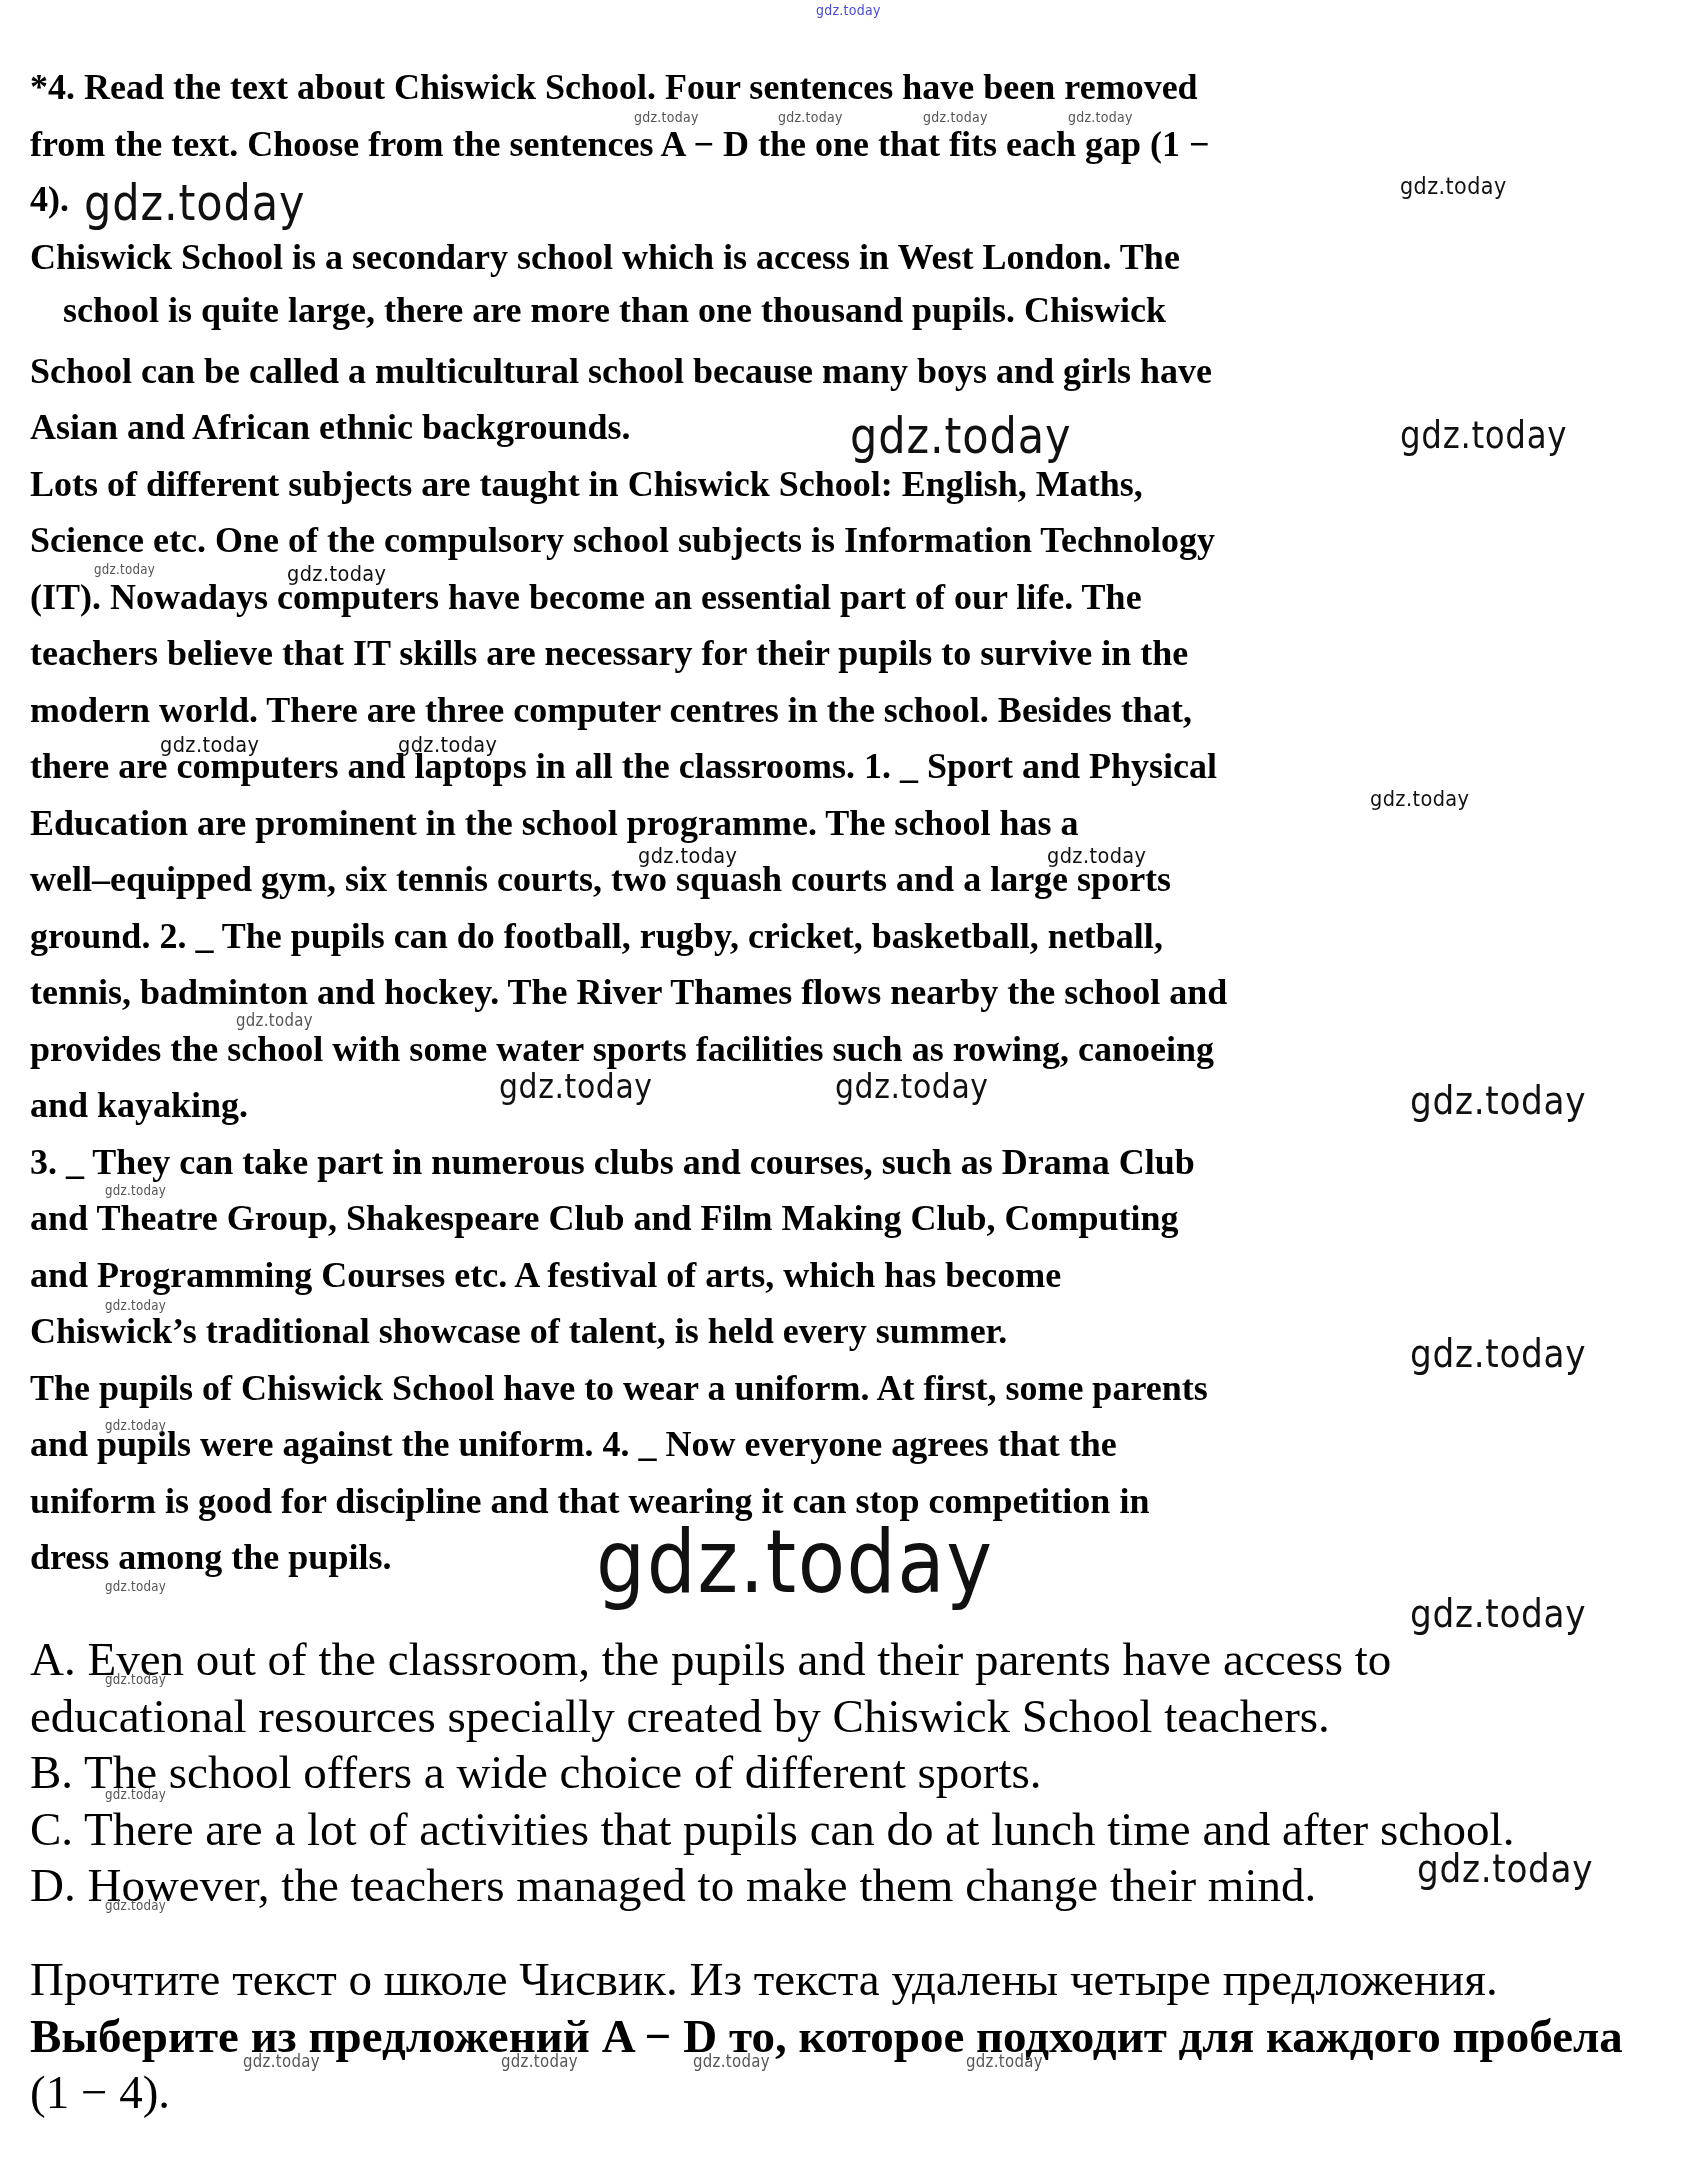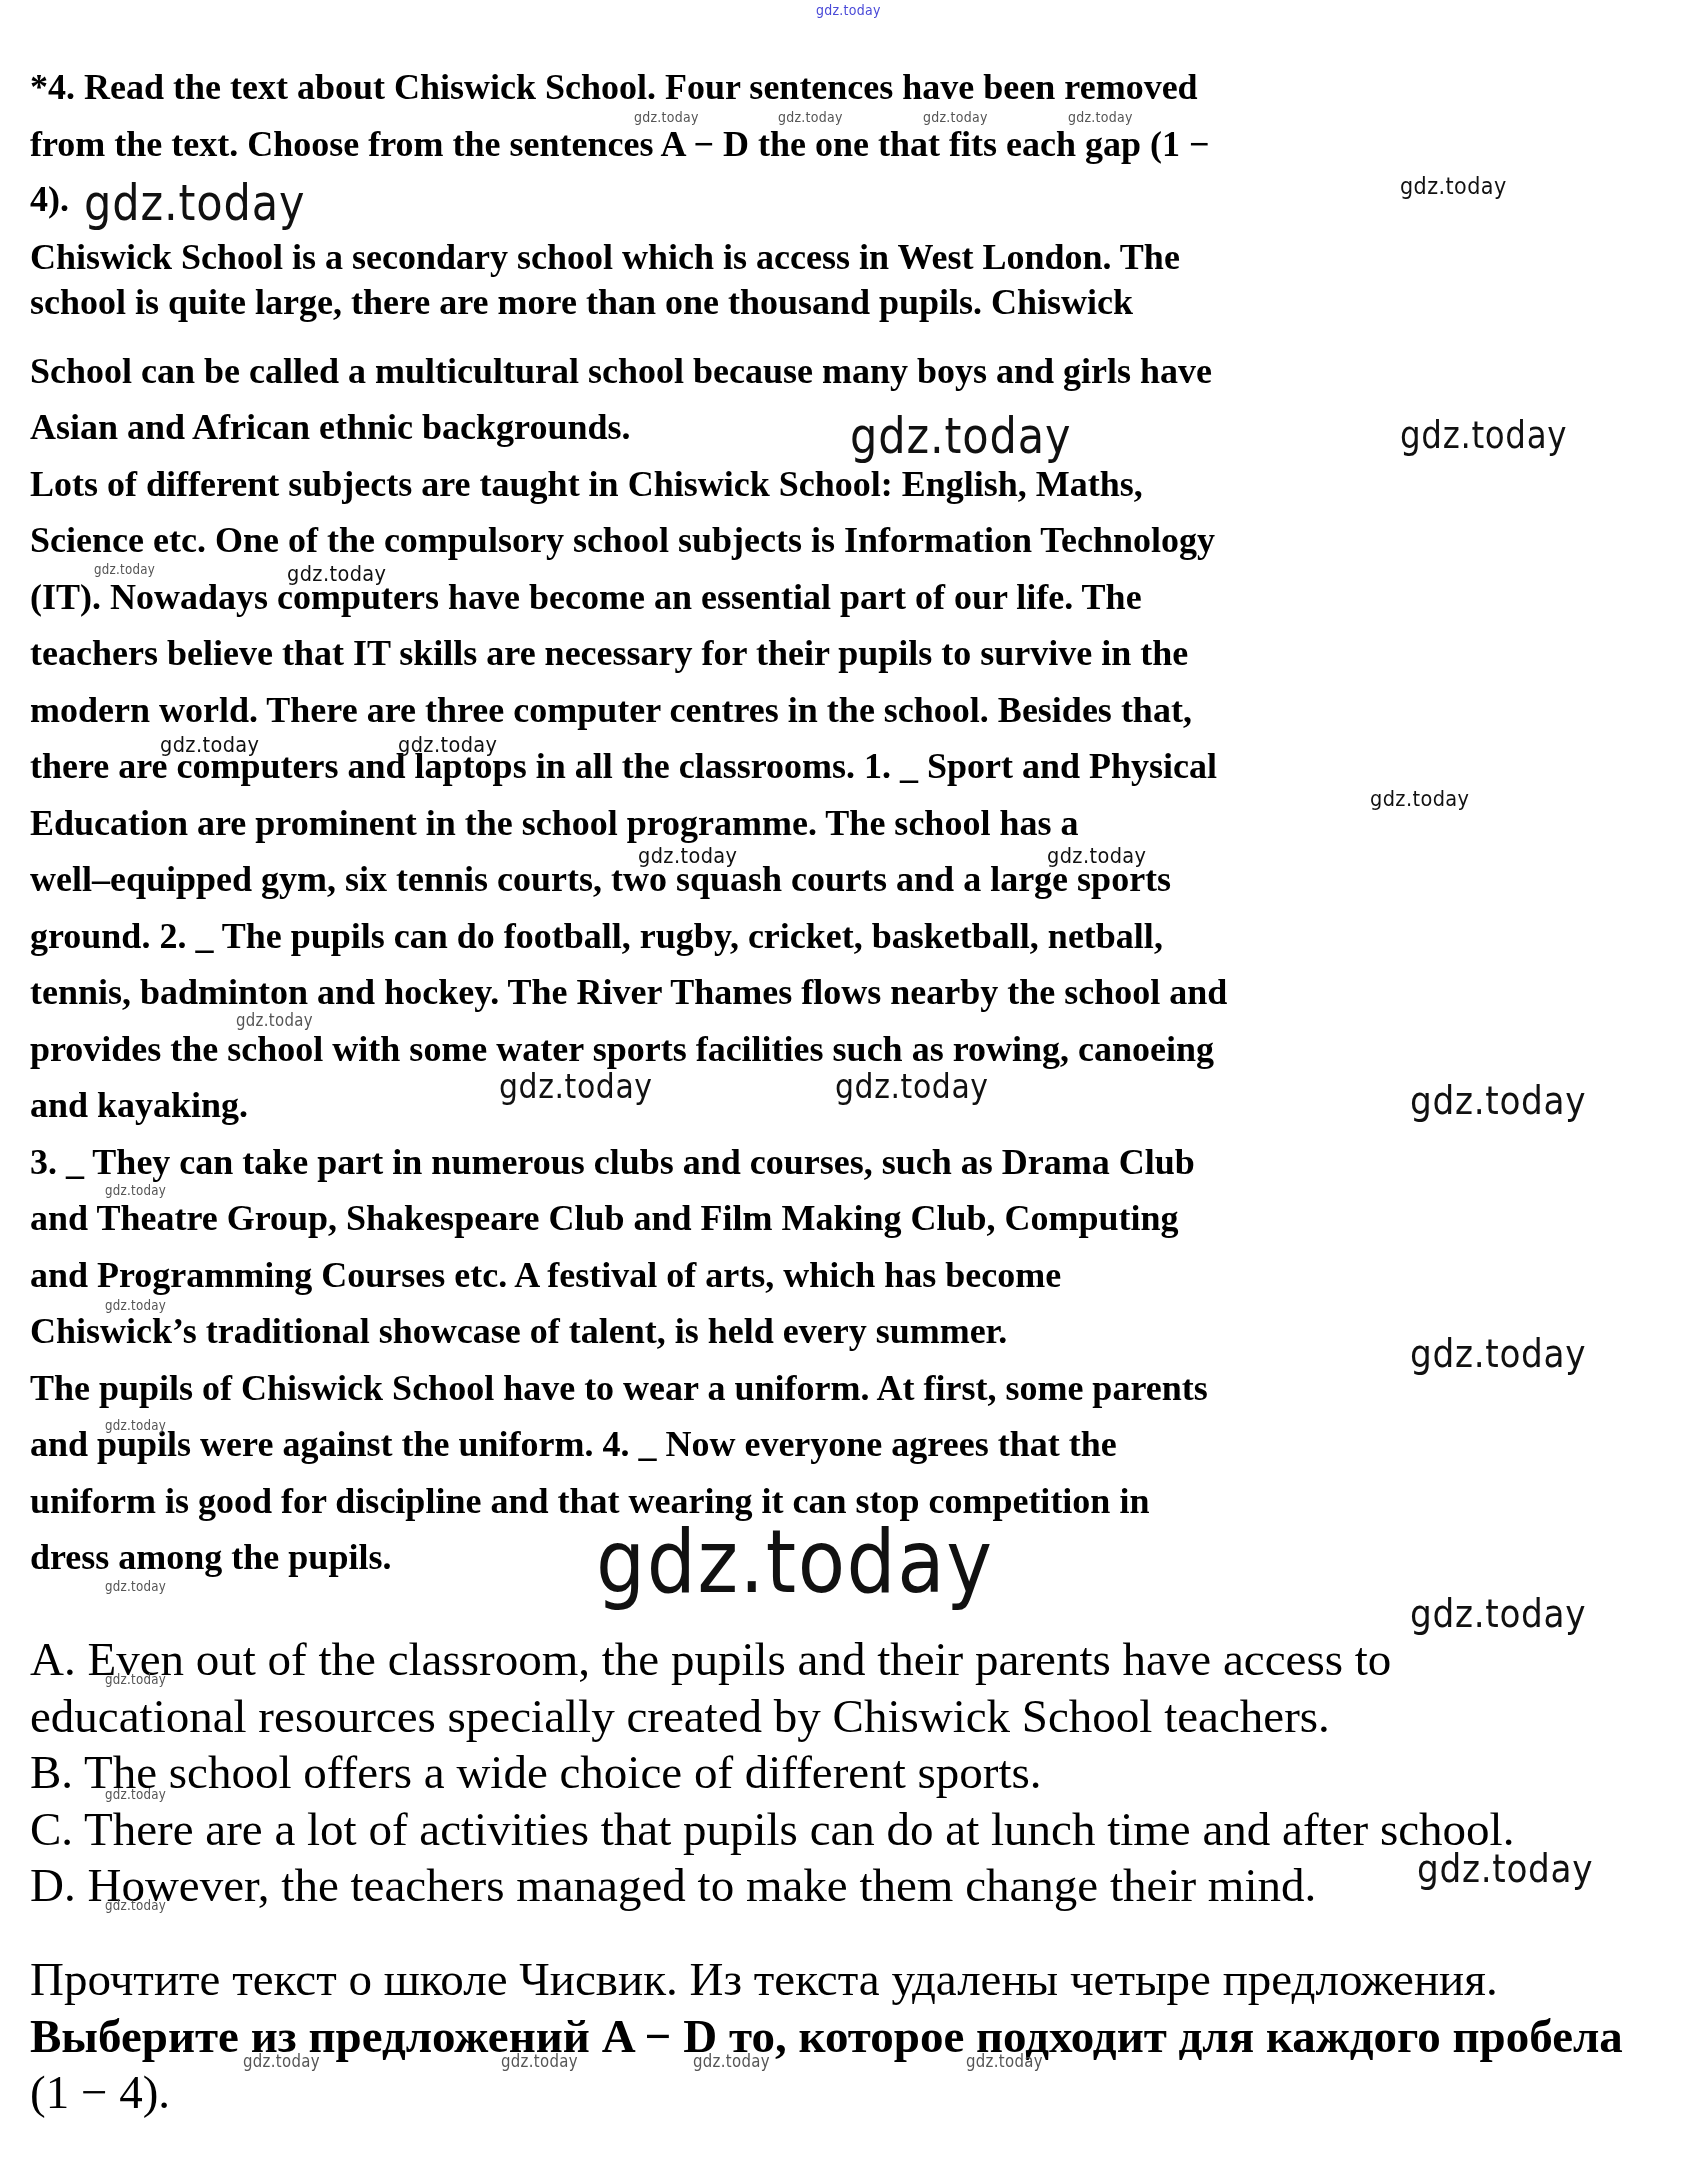--- a/index.html
+++ b/index.html
@@ -24,21 +24,21 @@
 <body>
 
 <div class="wm blue" style="left:816px; top:3.4px; font-size:14.3px;">gdz.today</div>
 
 <div class="line bold" style="top:69px;">*4. Read the text about Chiswick School. Four sentences have been removed</div>
 <div class="line bold" style="top:126px;">from the text. Choose from the sentences A − D the one that fits each gap (1 −</div>
 <div class="line bold" style="top:181px;">4).</div>
 
 <div>
   <div class="line bold" style="top:239px;">Chiswick School is a secondary school which is access in West London. The</div>
-  <div class="line bold" style="top:284px;">school is quite large, there are more than one thousand pupils. Chiswick</div>
+  <div class="line bold" style="top:292px;margin-left:33px;">school is quite large, there are more than one thousand pupils. Chiswick</div>
   <div class="line bold" style="top:353px;">School can be called a multicultural school because many boys and girls have</div>
   <div class="line bold" style="top:409px;">Asian and African ethnic backgrounds.</div>
   <div class="line bold" style="top:466px;">Lots of different subjects are taught in Chiswick School: English, Maths,</div>
   <div class="line bold" style="top:522px;">Science etc. One of the compulsory school subjects is Information Technology</div>
   <div class="line bold" style="top:579px;">(IT). Nowadays computers have become an essential part of our life. The</div>
   <div class="line bold" style="top:635px;">teachers believe that IT skills are necessary for their pupils to survive in the</div>
   <div class="line bold" style="top:692px;">modern world. There are three computer centres in the school. Besides that,</div>
   <div class="line bold" style="top:748px;">there are computers and laptops in all the classrooms. 1. _ Sport and Physical</div>
   <div class="line bold" style="top:805px;">Education are prominent in the school programme. The school has a</div>
   <div class="line bold" style="top:861px;text-align:center;">well–equipped gym, six tennis courts, two squash courts and a large sports</div>

